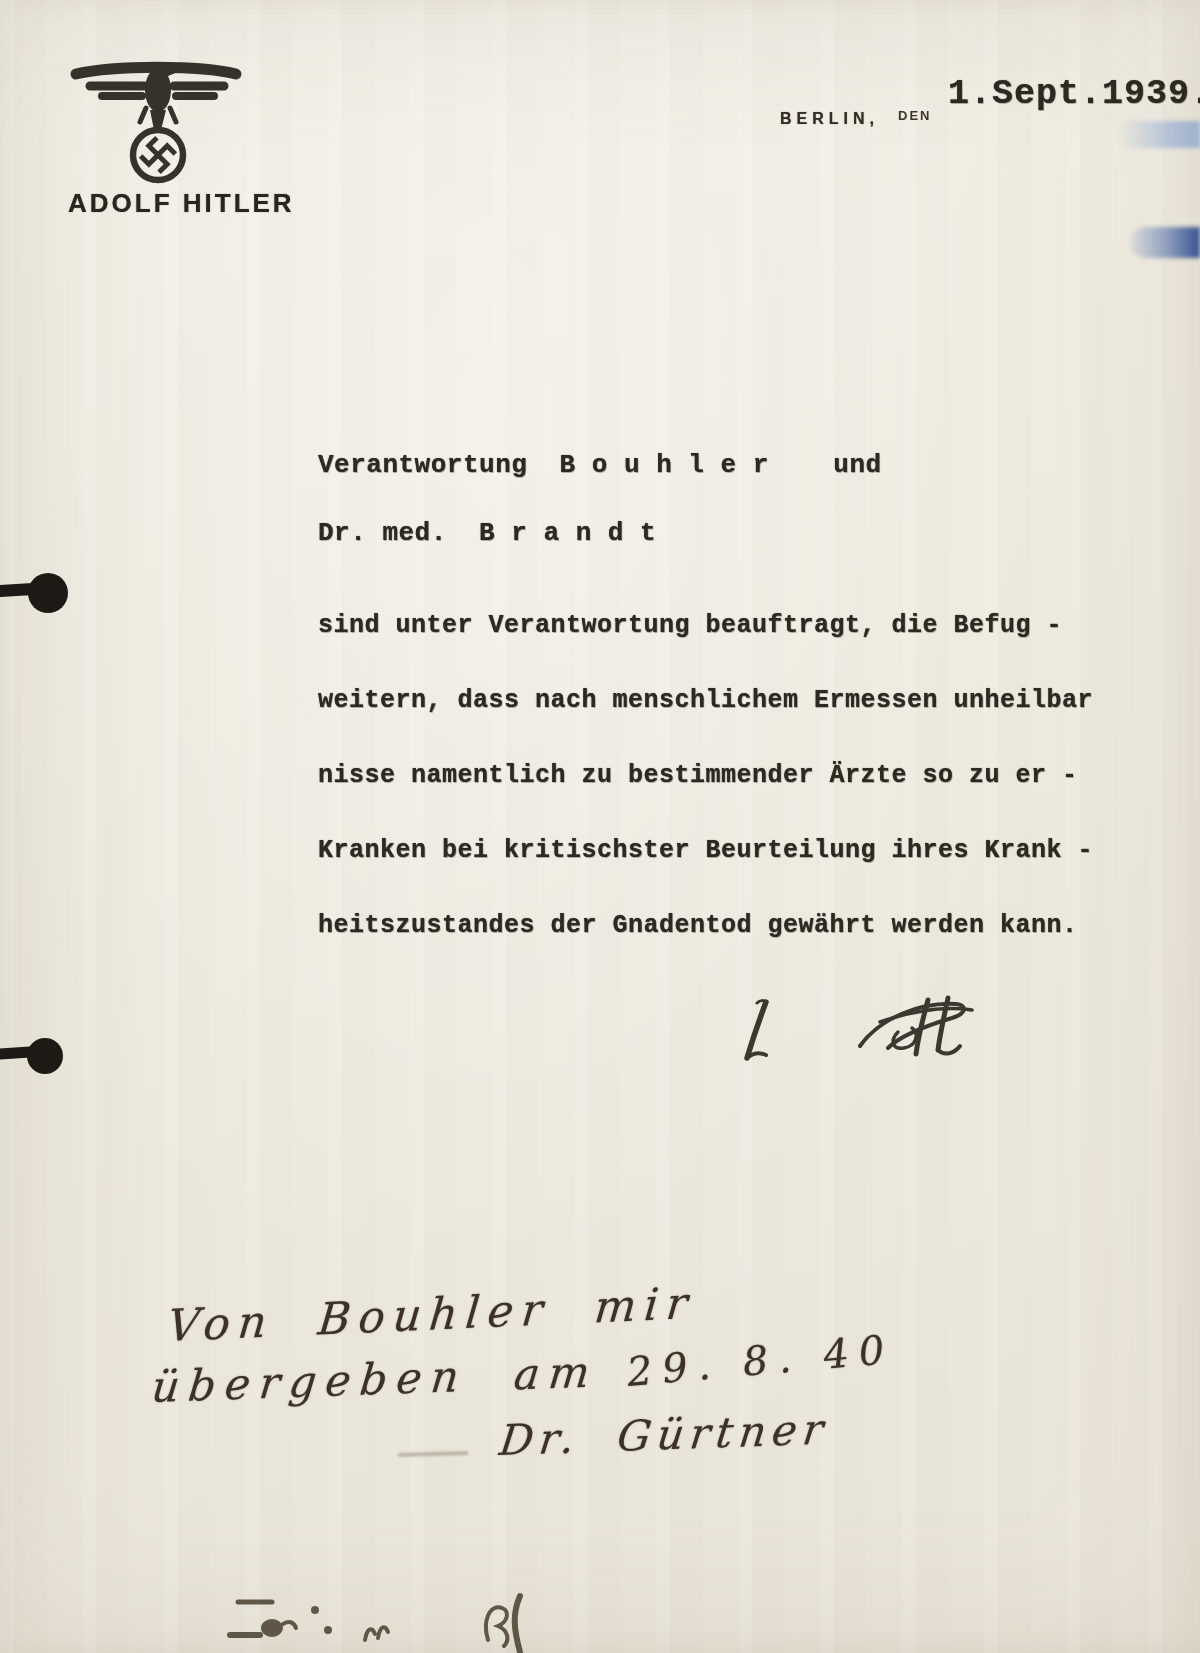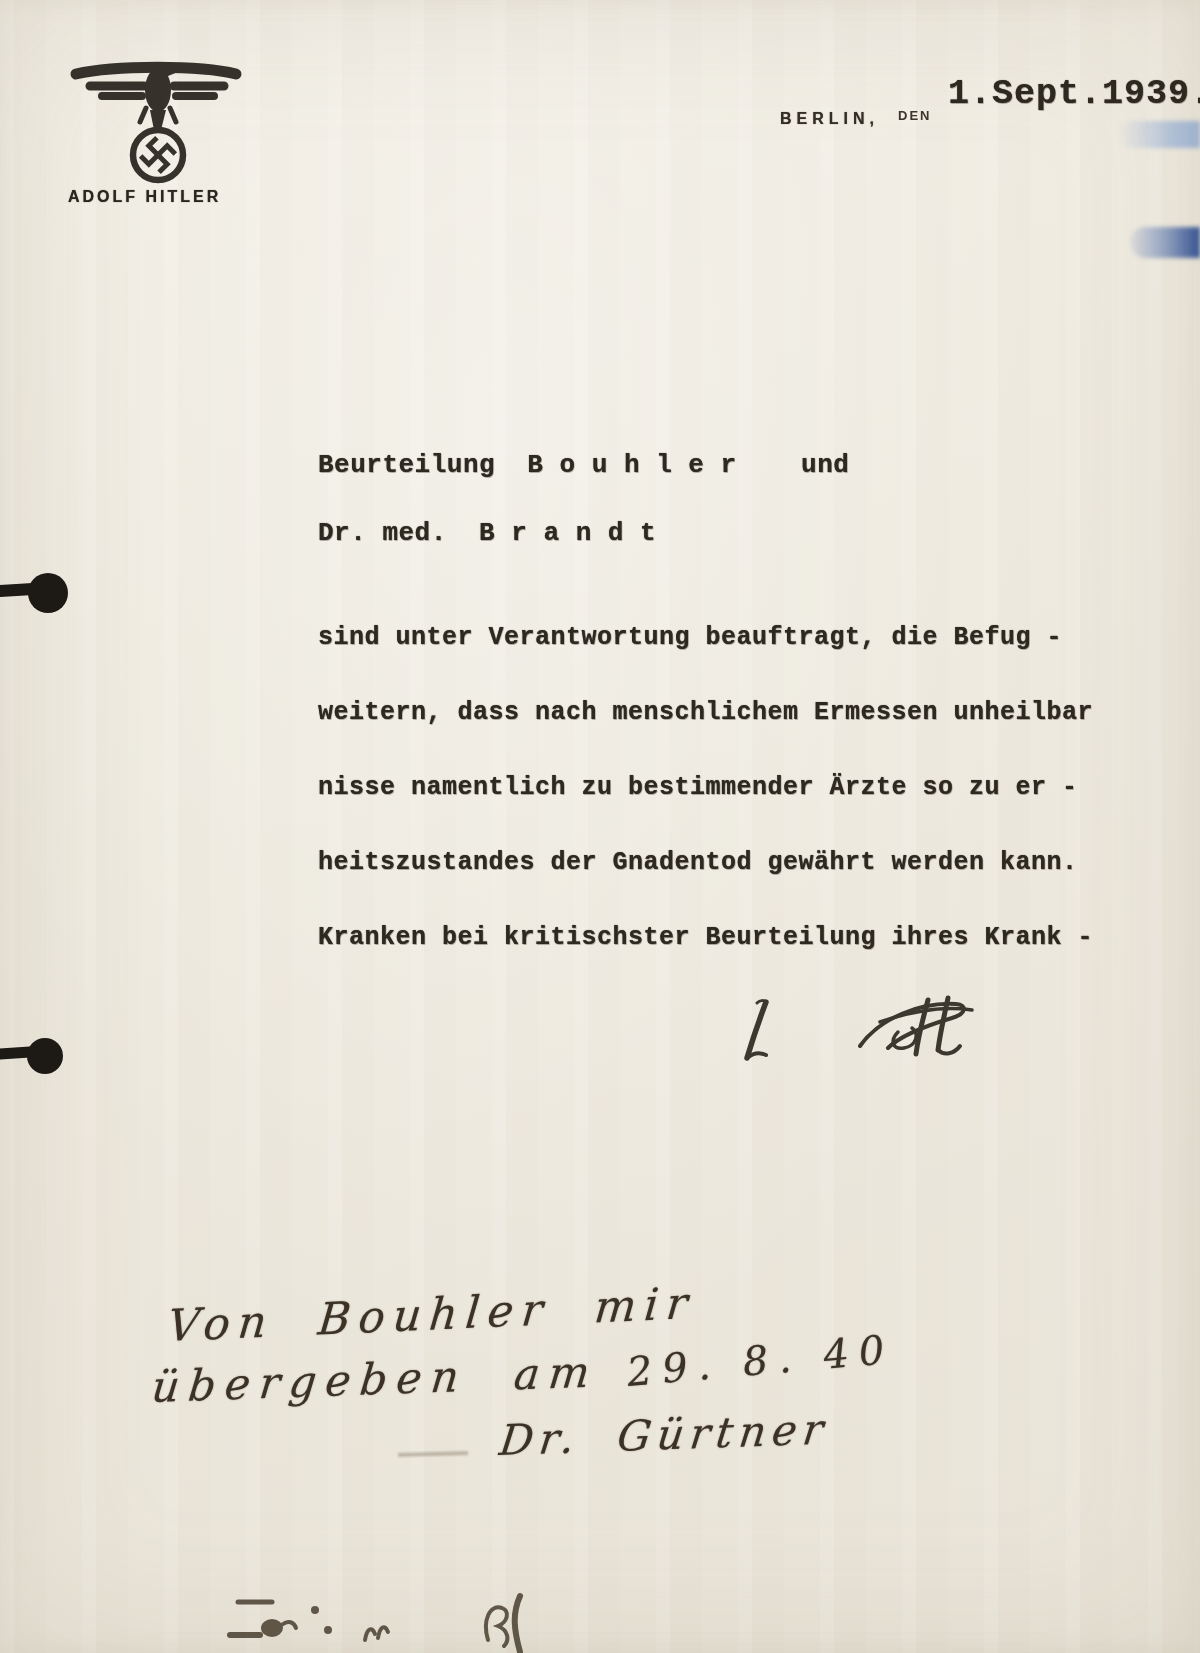--- a/index.html
+++ b/index.html
@@ -13,21 +13,21 @@
     font-family:"Liberation Sans",sans-serif;
   }
   .abs{position:absolute;}
   
   .typed{
     font-family:"Liberation Mono",monospace;font-weight:700;color:#2e2920;
     white-space:pre;letter-spacing:.5px;
     text-shadow:0 0 1px rgba(43,37,29,.75), .7px .7px 0 rgba(43,37,29,.28);
   }
   .letterhead-name{
-    font-family:"Liberation Sans",sans-serif;font-weight:700;font-size:16px;
+    font-family:"Liberation Sans",sans-serif;font-weight:700;font-size:26px;
     letter-spacing:3px;color:#2a251e;white-space:pre;
     text-shadow:0 0 1px rgba(42,37,30,.8);
     filter:blur(.2px);
   }
   .berlin{font-weight:700;font-size:16px;letter-spacing:5px;color:#332d25;
     text-shadow:0 0 1px rgba(51,45,37,.7);margin-top:24px;}
   .den{font-weight:700;font-size:13px;letter-spacing:2px;color:#3a342b;text-transform:uppercase;margin-top:16px;}
   .typed-date{font-size:35px;letter-spacing:1px;}
   .recipient{font-size:26px;}
   .body-line{font-size:25px;line-height:75px;}
@@ -87,29 +87,29 @@
       <circle cx="48" cy="33" r="20" stroke="none"></circle>
     </g>
   </svg>
   <svg class="abs" style="left:0;top:1032px;" width="80" height="50" viewBox="0 0 80 50">
     <g fill="#15110d" stroke="#15110d" opacity=".96" style="filter:blur(.6px)">
       <path d="M0 22 L30 20" fill="none" stroke-width="11" stroke-linecap="round"></path>
       <circle cx="45" cy="24" r="18" stroke="none"></circle>
     </g>
   </svg>
 
-  <div class="abs typed recipient" style="left:318px;top:450px;">Beurteilung  B o u h l e r    und</div>
+  <div class="abs typed recipient" style="left:318px;top:450px;">Verantwortung  B o u h l e r    und</div>
   <div class="abs typed recipient" style="left:318px;top:518px;">Dr. med.  B r a n d t</div>
 
-  <div class="abs" style="left:318px;top:600px;">
+  <div class="abs" style="left:318px;top:588px;">
     <div class="typed body-line">sind unter Verantwortung beauftragt, die Befug -</div>
     <div class="typed body-line">weitern, dass nach menschlichem Ermessen unheilbar</div>
     <div class="typed body-line">nisse namentlich zu bestimmender Ärzte so zu er -</div>
+    <div class="typed body-line">Kranken bei kritischster Beurteilung ihres Krank -</div>
     <div class="typed body-line">heitszustandes der Gnadentod gewährt werden kann.</div>
-    <div class="typed body-line">Kranken bei kritischster Beurteilung ihres Krank -</div>
   </div>
 
   <svg class="abs" role="img" style="left:720px;top:988px;" width="270" height="90" viewBox="0 0 270 90" aria-label="handwritten signature in ink">
     <g fill="none" stroke="#2e2a22" opacity=".92" stroke-linecap="round" style="filter:blur(.4px)">
       <path d="M46 14 C40 30,33 50,27 70" stroke-width="5.5"></path>
       <path d="M27 70 C33 65,40 64,46 67" stroke-width="4"></path>
       <path d="M46 14 C44 12,40 12,37 15" stroke-width="3"></path>
       <path d="M140 58 C160 30,200 14,236 16 C248 17,246 26,232 30 C205 38,180 48,168 60" stroke-width="4"></path>
       <path d="M178 44 C170 52,172 62,184 60 C196 58,200 46,192 40" stroke-width="3.5"></path>
       <path d="M208 12 C203 30,198 50,196 66" stroke-width="5"></path>

